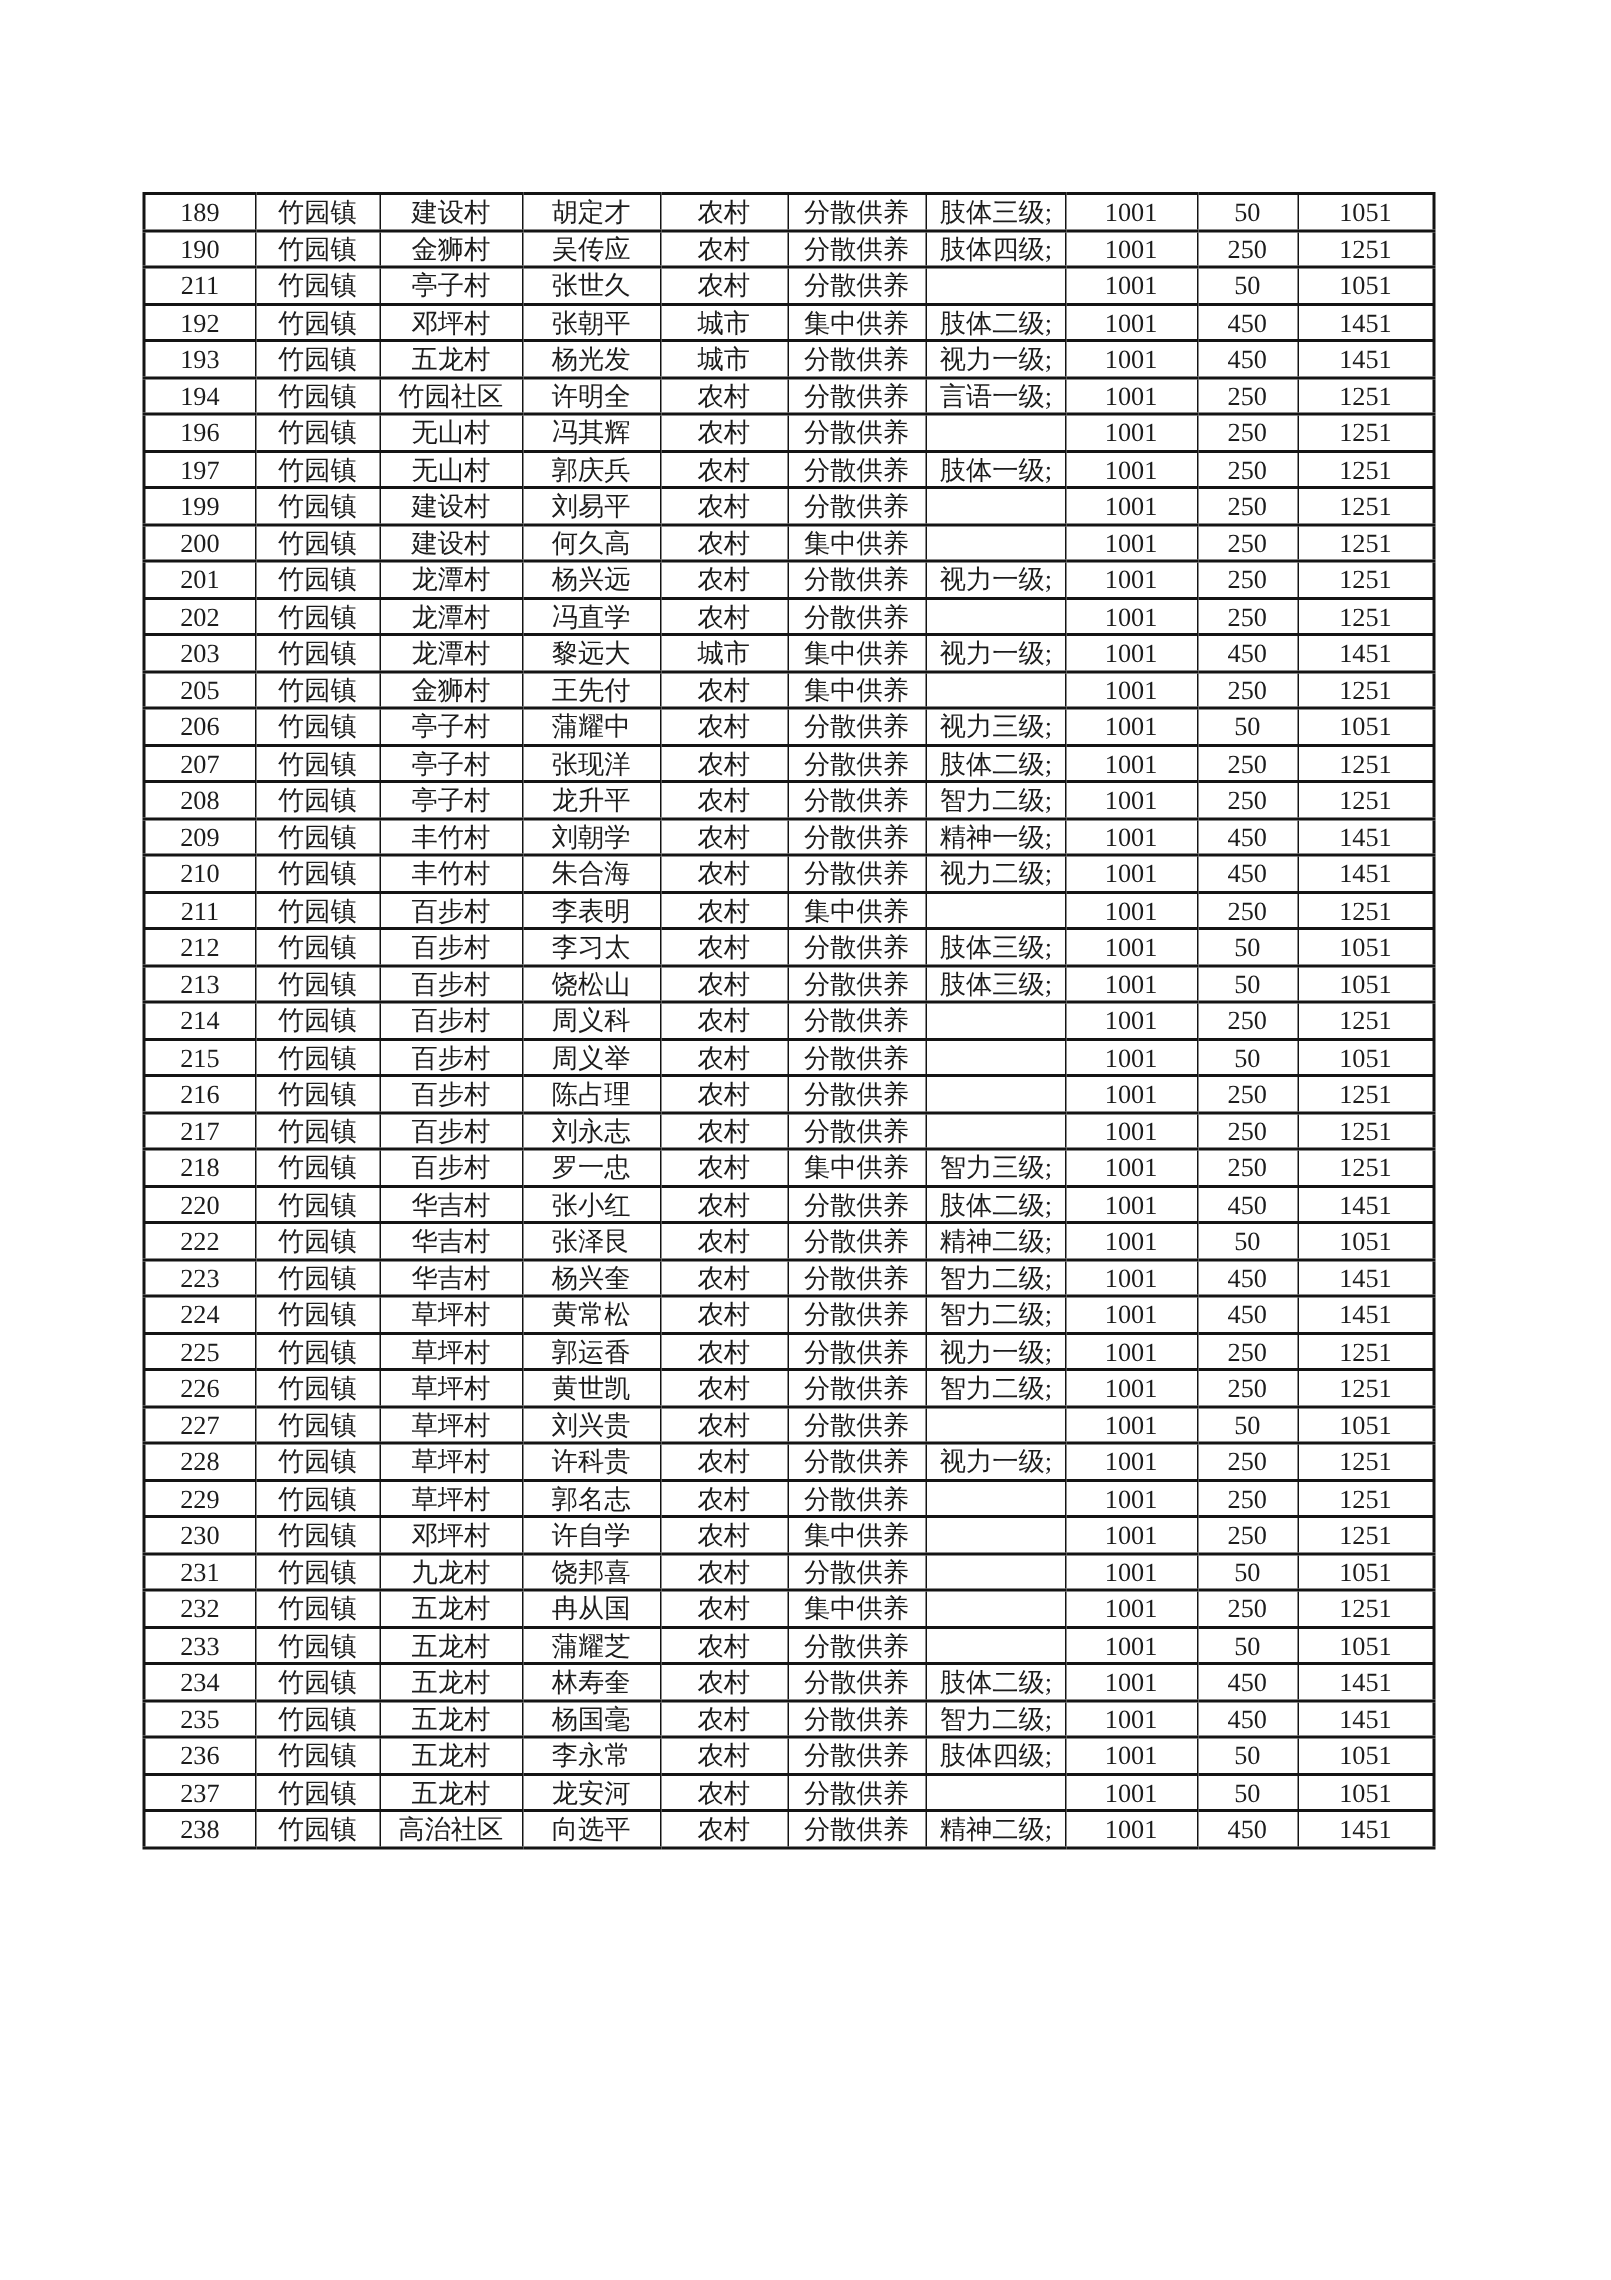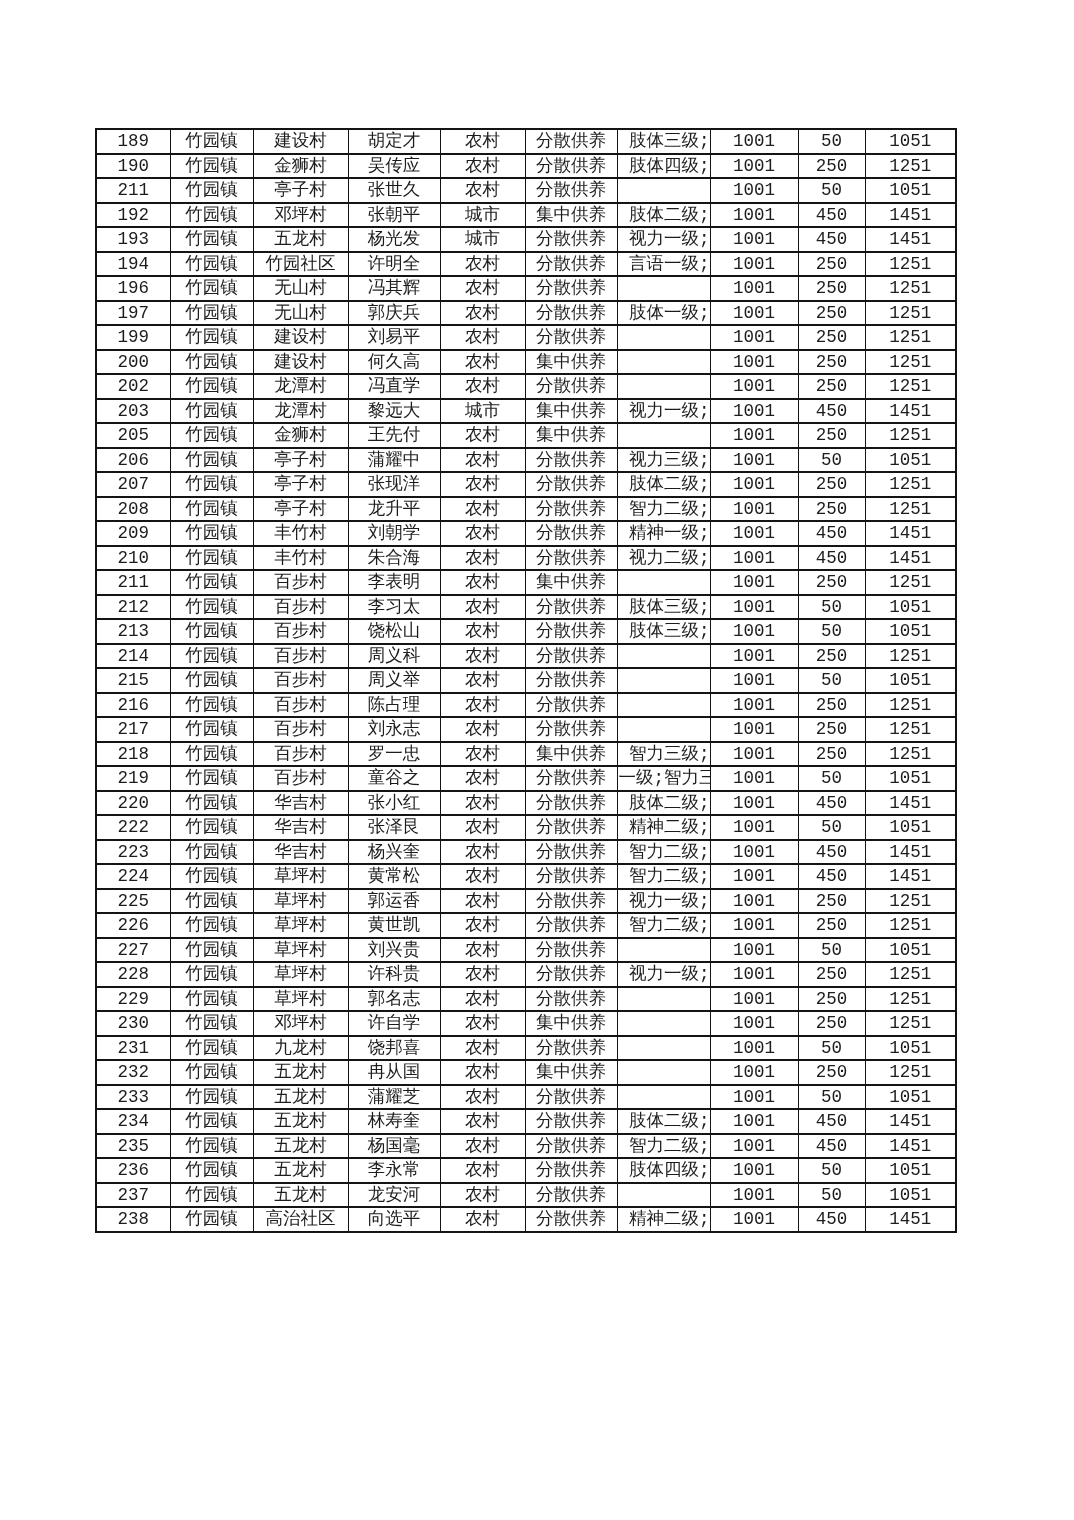--- a/index.html
+++ b/index.html
@@ -5,34 +5,33 @@
   html,body{margin:0;padding:0;}
   body{
     width:1074px;height:1520px;background:#ffffff;position:relative;
     font-family:"Liberation Serif","DejaVu Serif",serif;
   }
   .page{position:absolute;inset:0;background:#ffffff;}
   table.sheet{
     position:absolute;left:95px;top:128px;width:860px;
     border-collapse:collapse;table-layout:fixed;
     border:2px solid #141414;
-    font-family:Liberation Mono, monospace;
   }
   table.sheet td{
     border:1px solid #141414;
     border-top-width:2px;border-bottom-width:2px;
     height:22.5px;
     padding:0;
     font-size:17.5px;line-height:22px;
     color:#1c1c1c;
     text-align:center;
     white-space:nowrap;overflow:hidden;
   }
   
-  table.sheet td.c6{text-align:right;padding-left:1px;}
+  table.sheet td.c6{text-align:center;padding-left:1px;}
 </style>
 </head>
 <body>
 
 <div class="page">
   <table class="sheet">
     <colgroup>
       <col style="width:74px">
         <col style="width:83px">
         <col style="width:95px">
@@ -159,20 +158,32 @@
           <td class="c2">建设村</td>
           <td class="c3">何久高</td>
           <td class="c4">农村</td>
           <td class="c5">集中供养</td>
           <td class="c6"></td>
           <td class="c7">1001</td>
           <td class="c8">250</td>
           <td class="c9">1251</td>
         </tr>
         <tr>
+          <td class="c0">201</td>
+          <td class="c1">竹园镇</td>
+          <td class="c2">龙潭村</td>
+          <td class="c3">杨兴远</td>
+          <td class="c4">农村</td>
+          <td class="c5">分散供养</td>
+          <td class="c6">视力一级;</td>
+          <td class="c7">1001</td>
+          <td class="c8">250</td>
+          <td class="c9">1251</td>
+        </tr>
+        <tr>
           <td class="c0">202</td>
           <td class="c1">竹园镇</td>
           <td class="c2">龙潭村</td>
           <td class="c3">冯直学</td>
           <td class="c4">农村</td>
           <td class="c5">分散供养</td>
           <td class="c6"></td>
           <td class="c7">1001</td>
           <td class="c8">250</td>
           <td class="c9">1251</td>
@@ -349,32 +360,20 @@
           <td class="c0">218</td>
           <td class="c1">竹园镇</td>
           <td class="c2">百步村</td>
           <td class="c3">罗一忠</td>
           <td class="c4">农村</td>
           <td class="c5">集中供养</td>
           <td class="c6">智力三级;</td>
           <td class="c7">1001</td>
           <td class="c8">250</td>
           <td class="c9">1251</td>
-        </tr>
-        <tr>
-          <td class="c0">219</td>
-          <td class="c1">竹园镇</td>
-          <td class="c2">百步村</td>
-          <td class="c3">童谷之</td>
-          <td class="c4">农村</td>
-          <td class="c5">分散供养</td>
-          <td class="c6">一级;智力三</td>
-          <td class="c7">1001</td>
-          <td class="c8">50</td>
-          <td class="c9">1051</td>
         </tr>
         <tr>
           <td class="c0">220</td>
           <td class="c1">竹园镇</td>
           <td class="c2">华吉村</td>
           <td class="c3">张小红</td>
           <td class="c4">农村</td>
           <td class="c5">分散供养</td>
           <td class="c6">肢体二级;</td>
           <td class="c7">1001</td>

